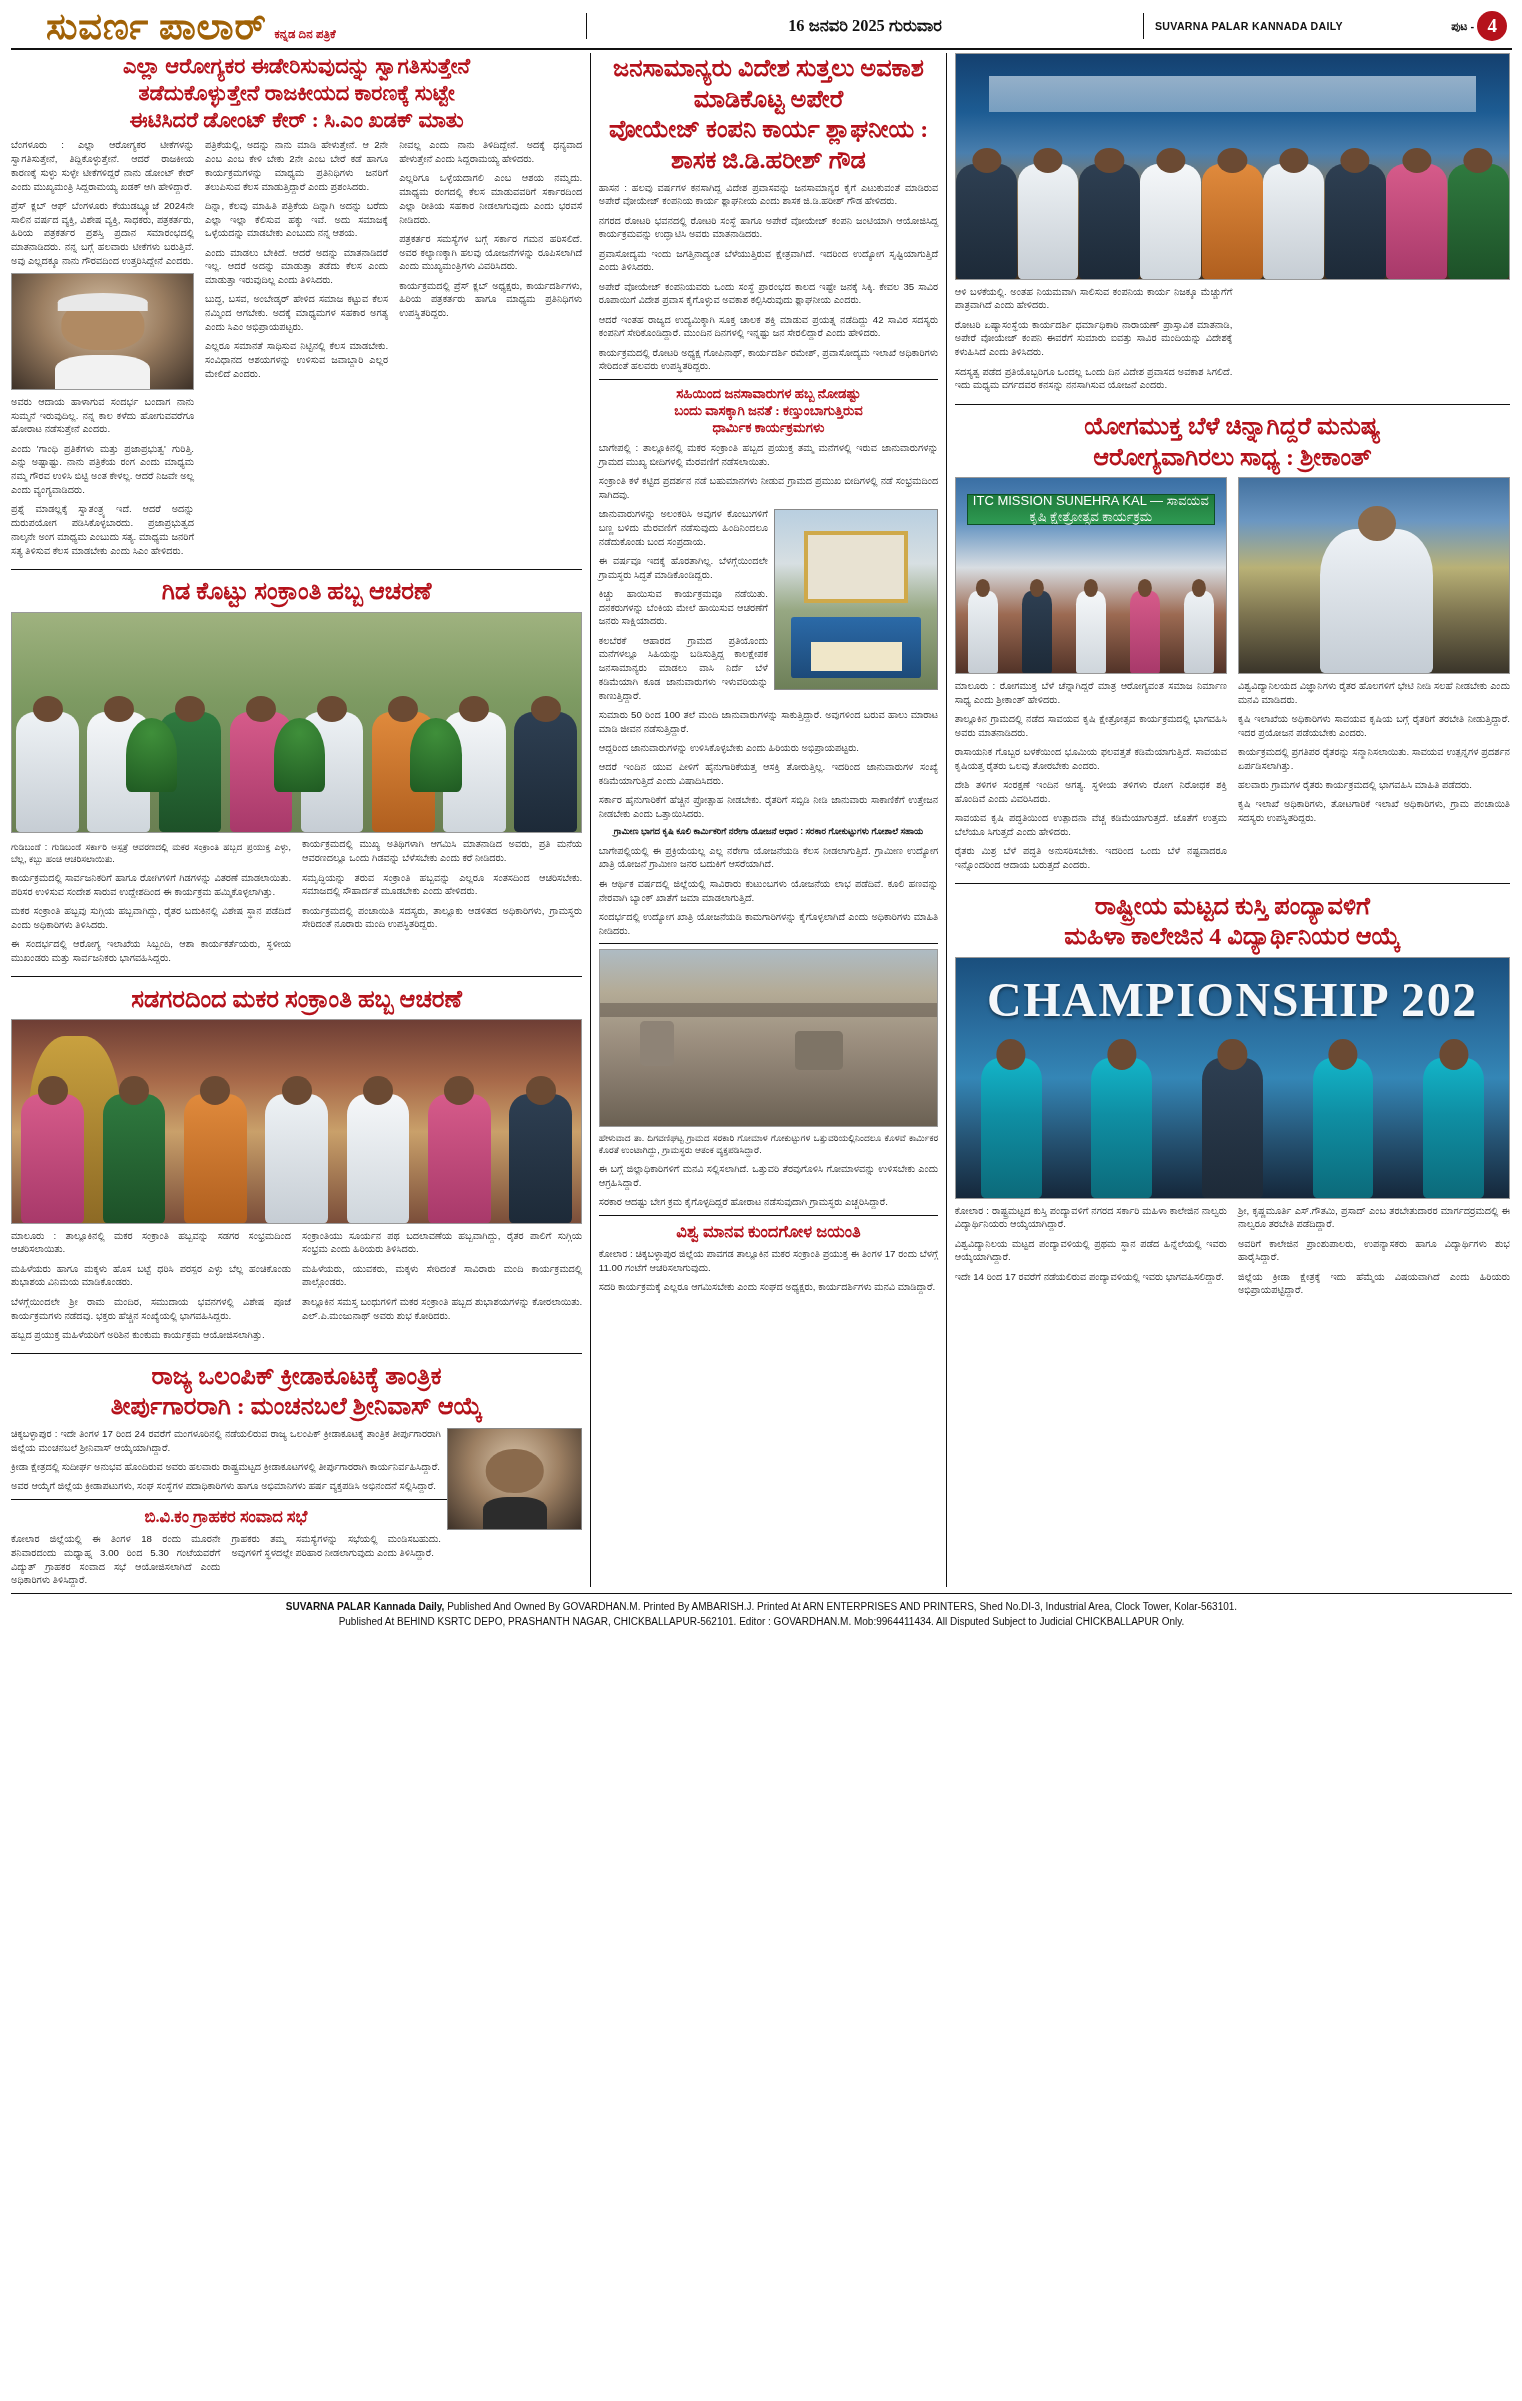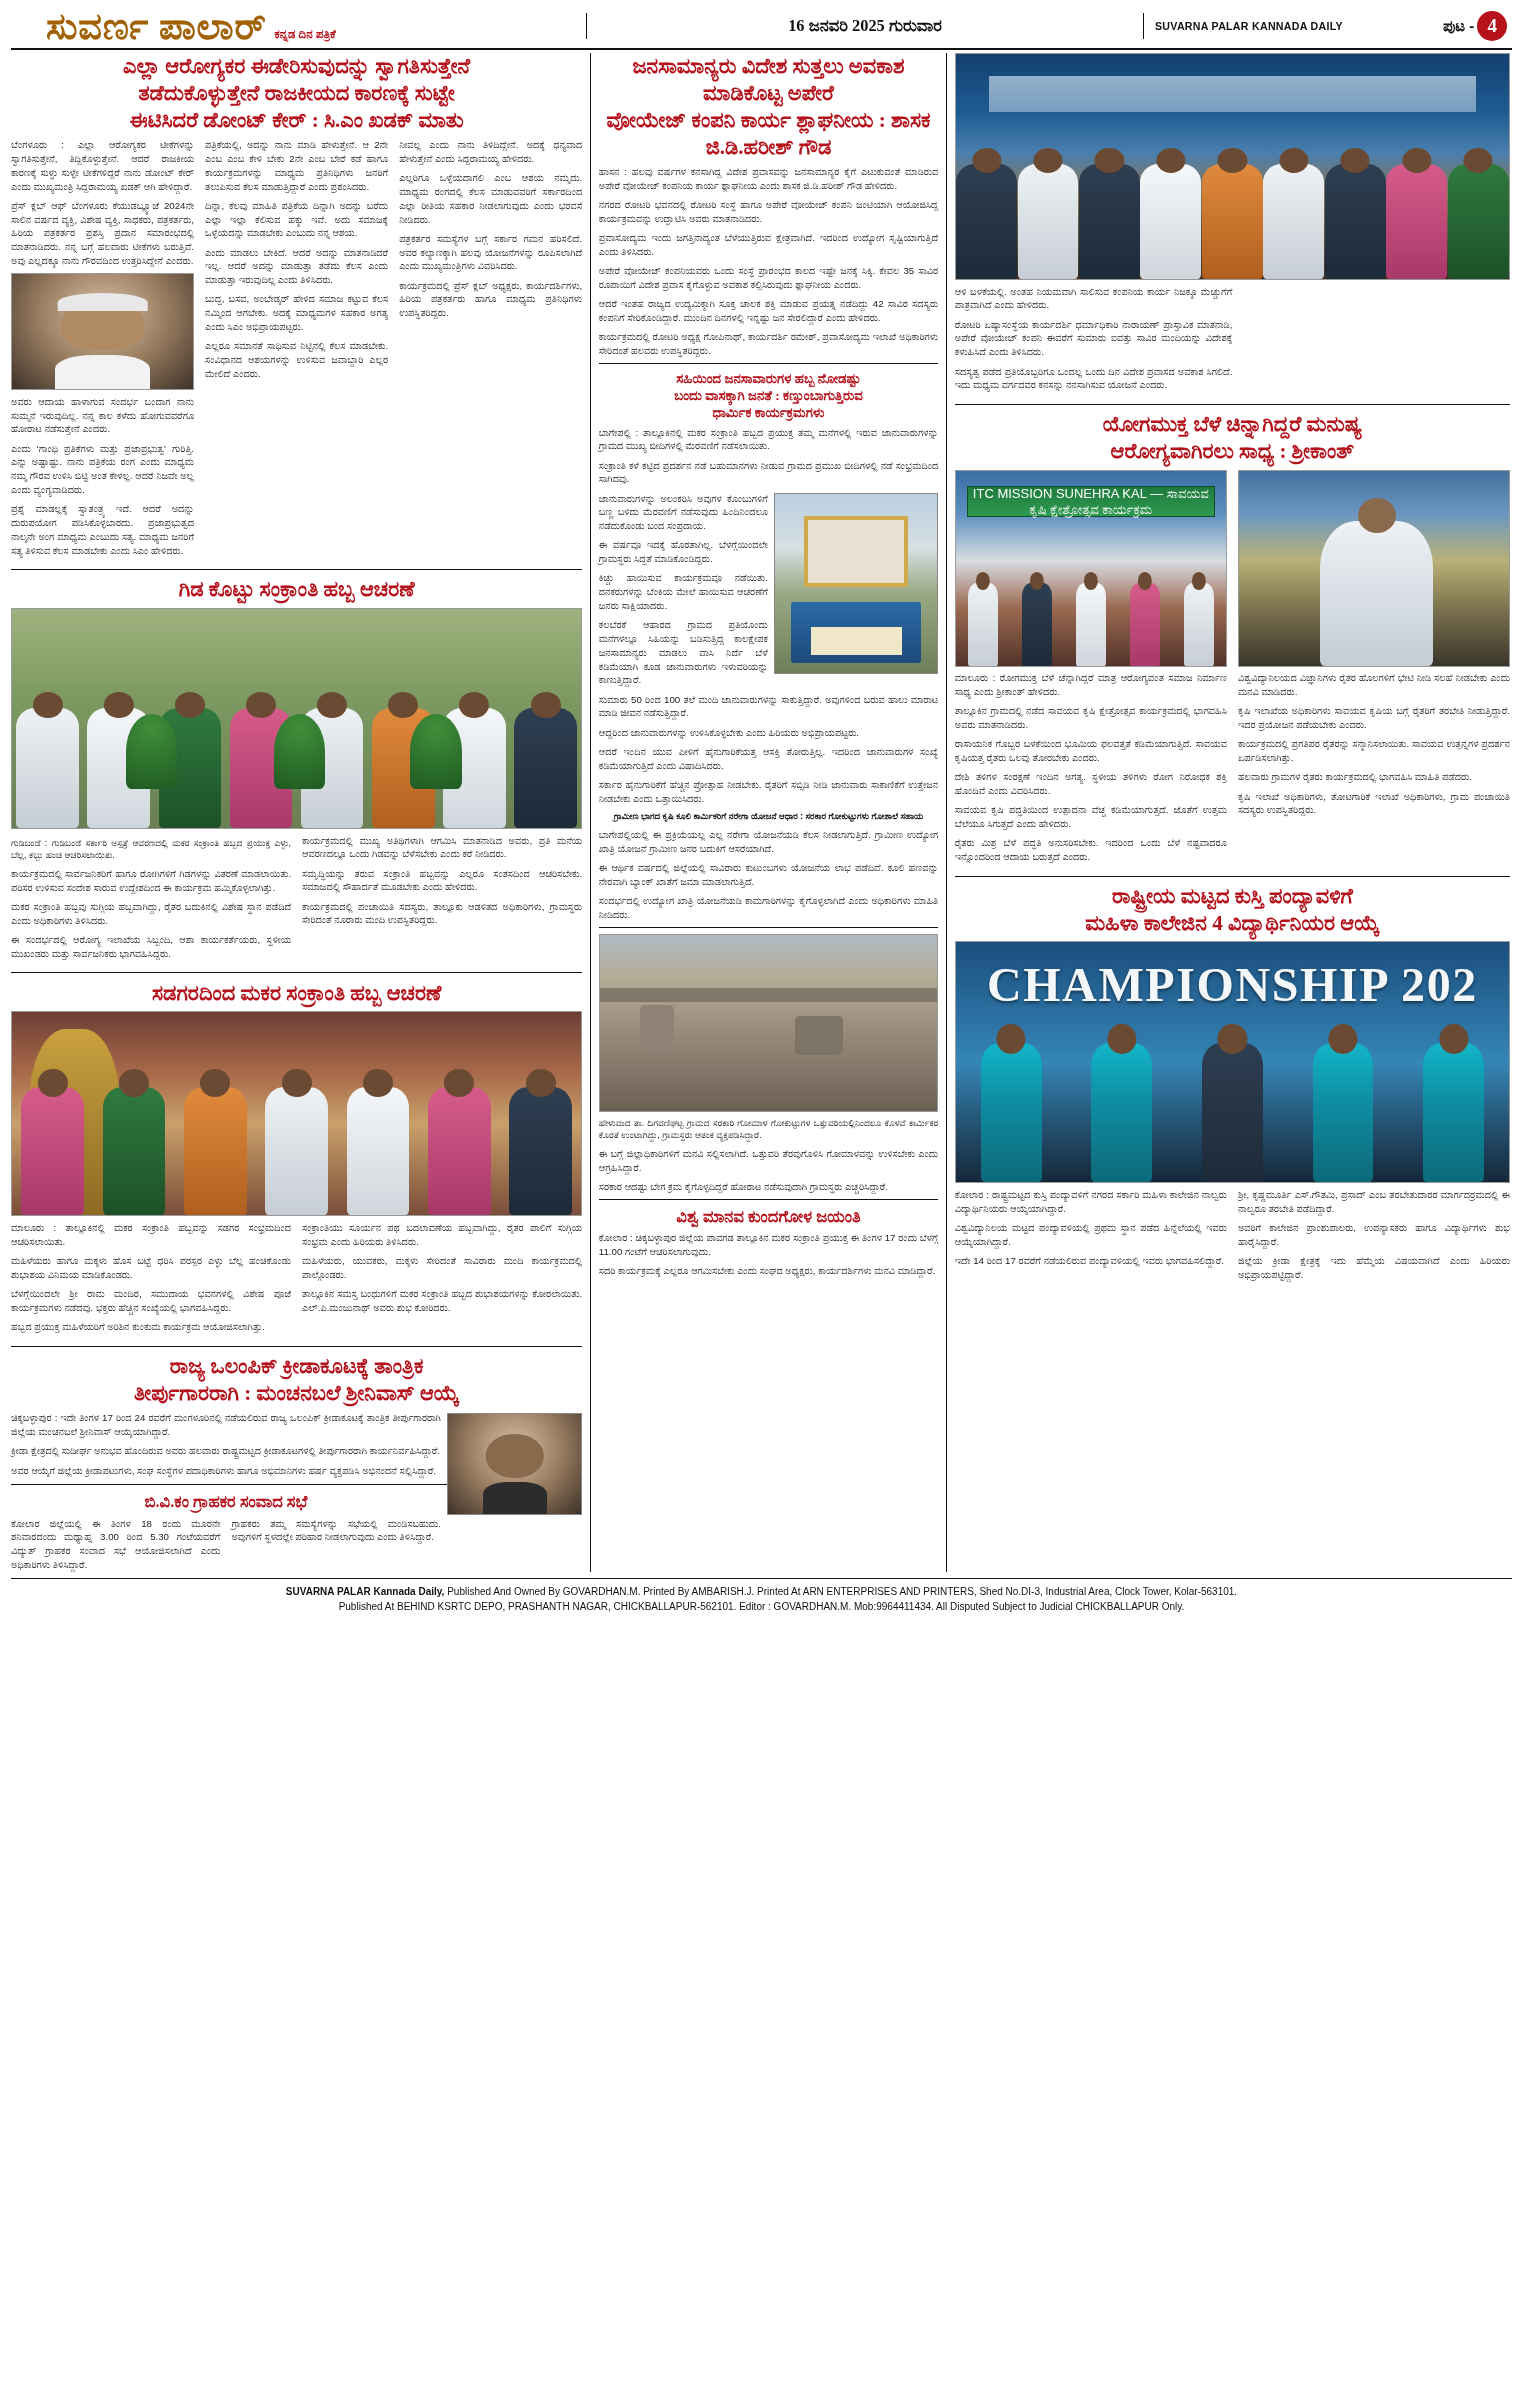--- a/index.html
+++ b/index.html
@@ -66,21 +66,21 @@
     align-items: center;
     justify-content: space-between;
     padding: 0 4.7px 0 11px;
   }
   .mast-right-name {
     font-size: 10.6px;
     font-weight: bold;
     letter-spacing: 0.3px;
   }
   .pageno-wrap { display: flex; align-items: center; gap: 3.1px; }
-  .pageno-label { font-size: 15px; font-weight: bold; margin-left: 15px; }
+  .pageno-label { font-size: 11px; font-weight: bold; margin-left: 15px; }
   .pageno-circle {
     width: 30px; height: 30px; border-radius: 50%;
     background: #b5121b; color: #fff;
     display: flex; align-items: center; justify-content: center;
     font-size: 19px; font-weight: bold;
     font-family: "Liberation Serif", serif;
   }
 
   
   .columns {
@@ -93,21 +93,21 @@
   .colC { width: 563px; padding-left: 7.8px; }
 
   .hl {
     font-family: "Liberation Serif", serif;
     font-weight: bold;
     color: #b5121b;
     text-align: center;
     line-height: 1.28;
   }
   .hl-xl { font-size: 21px; }
-  .hl-lg { font-size: 21px; }
+  .hl-lg { font-size: 24px; }
   .hl-md { font-size: 16.4px; }
   .hl-sm { font-size: 13.3px; }
   .story-cols-2 { column-count: 2; column-gap: 11px; }
 
   p.body, .body {
     font-size: 9.7px;
     line-height: 1.42;
     text-align: justify;
     margin: 0 0 5.5px 0;
     color: #1a1a1a;

